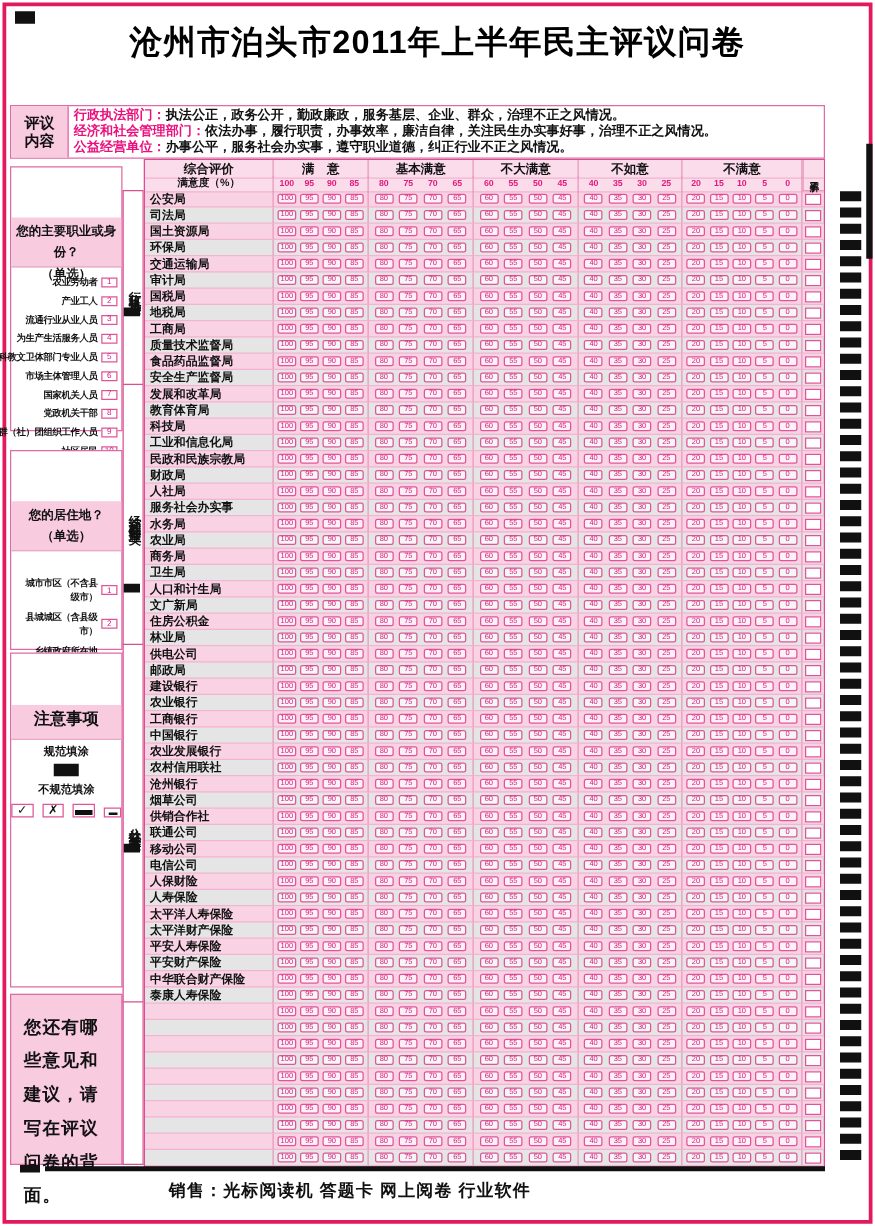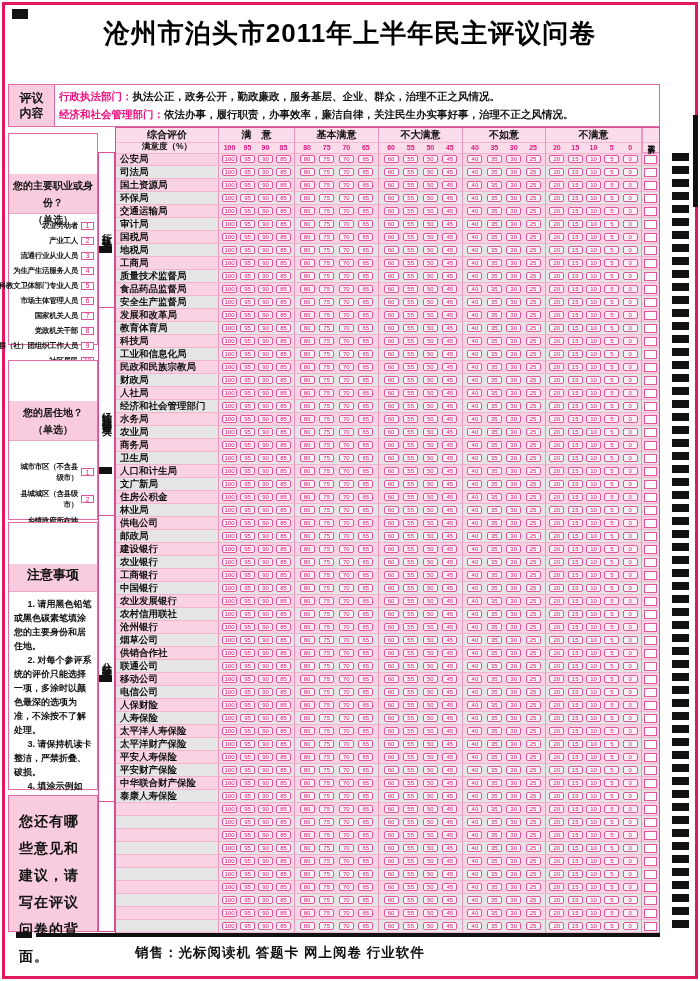--- a/index.html
+++ b/index.html
@@ -105,20 +105,21 @@
   <div class="title">沧州市泊头市2011年上半年民主评议问卷</div>
 
   <div class="review-box">
     <div class="review-label">
       <span>评议</span>
       <span>内容</span>
     </div>
     <div class="review-lines" id="review-lines">
         <div class="review-line"><span class="head">行政执法部门：</span><span class="body">执法公正，政务公开，勤政廉政，服务基层、企业、群众，治理不正之风情况。</span></div>
         <div class="review-line"><span class="head">经济和社会管理部门：</span><span class="body">依法办事，履行职责，办事效率，廉洁自律，关注民生办实事好事，治理不正之风情况。</span></div>
+        <div class="review-line"><span class="head">公益经营单位：</span><span class="body">办事公平，服务社会办实事，遵守职业道德，纠正行业不正之风情况。</span></div>
       </div>
   </div>
 
   <div class="sbox occ">
     <div class="sbox-head">
       <div>您的主要职业或身份？</div>
       <div>（单选）</div>
     </div>
     <div class="opt-list" id="occ-options">
         <div class="opt-row">
@@ -188,26 +189,20 @@
         </div>
         <div class="opt-row">
           <span class="opt-label">农村</span>
           <div class="opt-box">4</div>
         </div>
       </div>
   </div>
 
   <div class="sbox notes">
     <div class="sbox-head">注意事项</div>
-    <div class="notes-body" id="notes-body">
-        <p>1. 请用黑色铅笔或黑色碳素笔填涂您的主要身份和居住地。</p>
-        <p>2. 对每个参评系统的评价只能选择一项，多涂时以颜色最深的选项为准，不涂按不了解处理。</p>
-        <p>3. 请保持机读卡整洁，严禁折叠、破损。</p>
-        <p>4. 填涂示例如下：</p>
-      </div>
     <div class="fill-demo">
       <div class="demo-label">规范填涂</div>
       <div class="good-box"></div>
       <div class="demo-label">不规范填涂</div>
       <div class="bad-row">
         <div class="bad-box">✓</div>
         <div class="bad-box">✗</div>
         <div class="bad-box">
             <div class="halffill"></div>
           </div>
@@ -984,21 +979,21 @@
             <div class="bubble">15</div>
             <div class="bubble">10</div>
             <div class="bubble">5</div>
             <div class="bubble">0</div>
           </div>
           <div class="tcell last ub-cell">
             <div class="unknown-box"></div>
           </div>
         </div>
         <div class="trow">
-          <div class="tcell name-cell">经济和社会管理部门</div>
+          <div class="tcell name-cell">服务社会办实事</div>
           <div class="tcell bub-cell">
             <div class="bubble">100</div>
             <div class="bubble">95</div>
             <div class="bubble">90</div>
             <div class="bubble">85</div>
           </div>
           <div class="tcell bub-cell">
             <div class="bubble">80</div>
             <div class="bubble">75</div>
             <div class="bubble">70</div>

